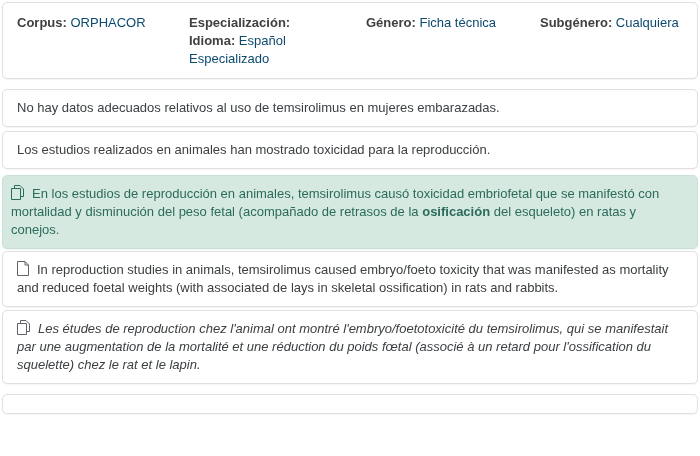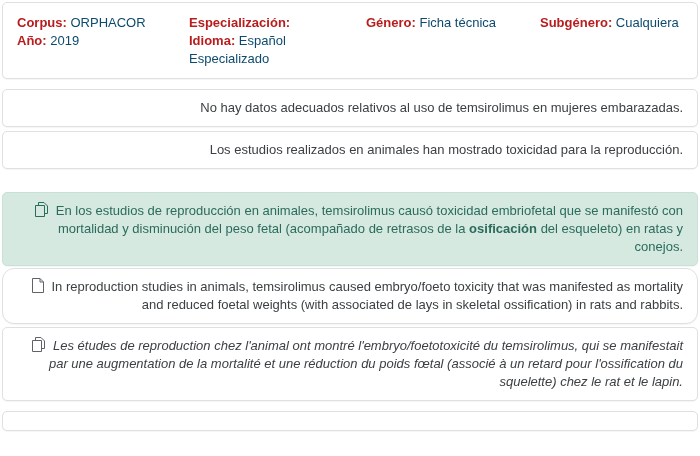--- a/index.html
+++ b/index.html
@@ -22,37 +22,37 @@
   .header-card {
     padding: 11px 14px 10px 14px;
     margin-bottom: 10px;
     display: grid;
     grid-template-columns: 172px 177px 174px 1fr;
     color: #3c4043;
     font-size: 13px;
     line-height: 18px;
   }
   .hline { white-space: nowrap; }
-  .hline .lbl { font-weight: 700; color: #b91c1c; }
+  .hline .lbl { font-weight: 700; color: #404040; }
   .hline .val { color: #0c4a6e; }
   .hspacer { height: 13px; }
 
   
   .seg {
     padding: 9px 14px;
     font-size: 13px;
     line-height: 18px;
     color: #3c4043;
     cursor: pointer;
   }
-  .seg p { display: block; text-align: right; }
+  .seg p { display: block; }
   .mb4 { margin-bottom: 4px; }
-  .mb6 { margin-bottom: 23px; }
+  .mb6 { margin-bottom: 6px; }
   .mb2 { margin-bottom: 2px; padding-left: 8px; }
-  .mb3 { margin-bottom: 3px; border-radius: 12px; }
+  .mb3 { margin-bottom: 3px; }
   .mb10 { margin-bottom: 10px; font-style: italic; }
 
   .seg.highlight {
     background: #d6e9e0;
     border-color: #c9e0d6;
     color: #2a6b5c;
   }
   .seg b { font-weight: 700; }
 
   .icon {
@@ -70,24 +70,20 @@
 </head>
 <body>
 
 <div class="page">
 
   <section class="card header-card">
     <div class="hcol">
       <div class="hline">
         <span class="lbl">Corpus:</span>
         <span class="val">ORPHACOR</span>
-      </div>
-      <div class="hline">
-        <span class="lbl">Año:</span>
-        <span class="val">2019</span>
       </div>
       <div class="hspacer"></div>
     </div>
 
     <div class="hcol">
       <div class="hline">
         <span class="lbl">Especialización:</span>
       </div>
       <div class="hline">
         <span class="lbl">Idioma:</span>

